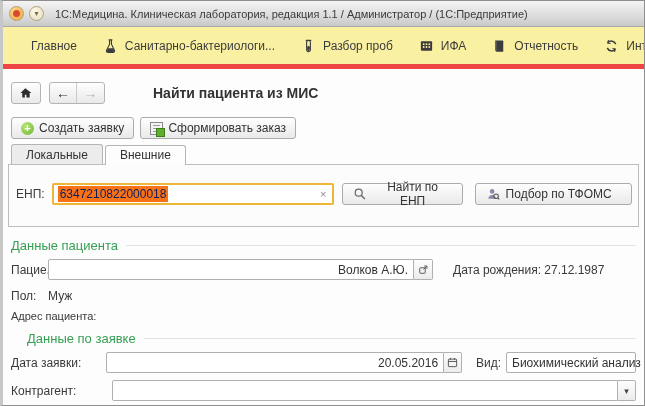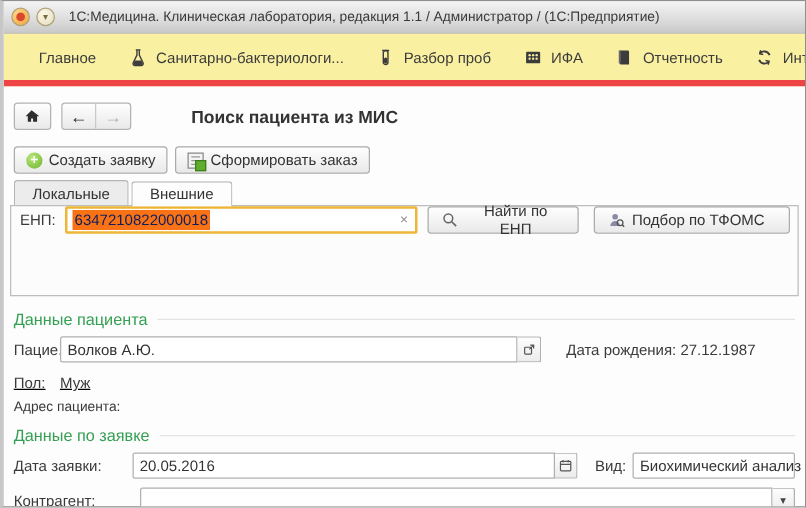--- a/index.html
+++ b/index.html
@@ -43,21 +43,21 @@
              color:#fff; font-size:11px; line-height:13px; text-align:center; font-weight:bold; }
   .order-ic { width:13px; height:13px; position:relative; background:#f3f3f3; border:1px solid #8a8a8a; }
   .order-ic:before { content:""; position:absolute; left:2px; top:2px; right:2px; height:1px; background:#9a9a9a; box-shadow:0 3px 0 #9a9a9a, 0 6px 0 #9a9a9a; }
   .order-ic:after { content:""; position:absolute; right:-3px; bottom:-3px; width:7px; height:7px; background:#5fae2e; border:1px solid #3f7d1c; }
   
   .tabs { display:flex; margin:5px 0 0 8px; }
   .tab { height:20px; padding:3px 14px 0; font-size:12px; color:#333; border:1px solid #b5b5b5; border-bottom:none;
          border-radius:3px 3px 0 0; background:#ececec; cursor:pointer; position:relative; }
   .tab + .tab { margin-left:2px; }
   .tab.active { background:#fdfdfd; z-index:2; top:1px; padding-top:2px; }
-  .tab-panel { margin:0 5px 0 5px; height:73px; border:1px solid #bdbdbd; background:#fcfcfc; padding:0 6px 0 7px; }
+  .tab-panel { margin:0 5px 0 5px; height:63px; border:1px solid #bdbdbd; background:#fcfcfc; padding:18px 6px 0 7px; }
   .enp-row { display:flex; align-items:center; }
   .fld-label { font-size:12px; color:#3a3a3a; white-space:nowrap; }
   .enp-input { width:288px; height:22px; margin-left:7px; border:2px solid #edb637; border-radius:2px; background:#fff;
                display:flex; align-items:center; padding:0 4px; font-size:12px; }
   .enp-input .sel { background:#f97316; color:#0f1e5a; padding:1px 2px; }
   .enp-input .clear { margin-left:auto; color:#8a8a8a; font-size:11px; cursor:pointer; padding:0 2px; }
   .search-btn { height:22px; display:inline-flex; align-items:center; gap:6px; padding:0 10px; font-size:12px; color:#333;
                 background:linear-gradient(#fefefe,#e9e9e9); border:1px solid #ababab; border-radius:3px; cursor:pointer; }
   .search-btn.find { width:122px; margin-left:8px; justify-content:flex-start; }
   .search-btn.tfoms { width:160px; margin-left:12px; }
@@ -66,21 +66,21 @@
   .formbody { padding:0 8px; }
   .sect-hdr { display:flex; align-items:center; margin-top:11px; }
   .sect-hdr .txt { font-size:13px; color:#35a053; white-space:nowrap; }
   .sect-hdr .rule { flex:1; border-top:1px solid #e3e3e3; margin-left:8px; }
   .frow { display:flex; align-items:center; margin-top:6px; }
   .inputbox { height:21px; border:1px solid #b0b0b0; border-radius:2px; background:#fff; font-size:12px; color:#333;
               display:flex; align-items:center; padding:0 5px; }
   .attach-btn { height:21px; width:19px; border:1px solid #b0b0b0; border-left:none; border-radius:0 2px 2px 0;
                 background:linear-gradient(#fdfdfd,#ececec); display:flex; align-items:center; justify-content:center;
                 font-size:10px; color:#555; cursor:pointer; }
-  .inputbox.joined { border-radius:2px 0 0 2px; }
+  .inputbox.joined { border-radius:2px 0 0 2px;justify-content:flex-end; }
   .static-val { font-size:12px; color:#3a3a3a; }
   .small-label { font-size:11px; color:#3a3a3a; }
   .drop-btn { height:21px; width:18px; border:1px solid #b0b0b0; border-left:none; border-radius:0 2px 2px 0;
               background:linear-gradient(#fdfdfd,#ececec); font-size:9px; color:#444; display:flex; align-items:center;
               justify-content:center; cursor:pointer; }
 </style>
 </head>
 <body>
 
 <div class="window">
@@ -170,21 +170,21 @@
   <div class="navrow">
     <span class="nav-btn home-btn">
       <svg class="ic-svg" viewBox="0 0 16 16">
           <path d="M8 2.5 2.5 8h2v5h3v-3h1.8v3H13V8h2z" fill="#2e2e2e" transform="translate(-0.8,0)"></path>
         </svg>
     </span>
     <span class="histgroup">
       <span class="cell back">←</span>
       <span class="cell fwd">→</span>
     </span>
-    <span class="page-title">Поиск пациента из МИС</span>
+    <span class="page-title">Найти пациента из МИС</span>
   </div>
 
   <div class="actions">
     <button class="act-btn">
       <span class="plus-ic">+</span>
       <span>Создать заявку</span>
     </button>
     <button class="act-btn">
       <span class="order-ic"></span>
       <span>Сформировать заказ</span>
@@ -236,30 +236,30 @@
       </div>
       <span class="attach-btn">
         <svg class="ic-svg" style="width:11px;height:11px;" viewBox="0 0 16 16">
             <rect x="2.5" y="5.5" width="8" height="8" rx="1" fill="none" stroke="#555" stroke-width="1.4"></rect>
             <path d="M8 8l5-5M9 3h4v4" fill="none" stroke="#555" stroke-width="1.4"></path>
           </svg>
       </span>
       <span class="static-val" style="margin-left:20px;">Дата рождения: 27.12.1987</span>
     </div>
 
-    <div class="frow" style="margin-top:9px;text-decoration:underline;">
+    <div class="frow" style="margin-top:9px;">
       <span class="fld-label" style="width:37px;">Пол:</span>
       <span class="static-val">Муж</span>
     </div>
 
     <div class="frow" style="margin-top:7px;">
       <span class="small-label">Адрес пациента:</span>
     </div>
 
-    <div class="sect-hdr" style="margin-top:9px;">
+    <div class="sect-hdr" style="margin-top:9px;margin-left:16px;">
       <span class="txt">Данные по заявке</span>
       <span class="rule"></span>
     </div>
 
     <div class="frow">
       <span class="fld-label" style="width:101px;">Дата заявки:</span>
       <div class="inputbox joined" style="width:360px;">
         <span>20.05.2016</span>
       </div>
       <span class="attach-btn">

